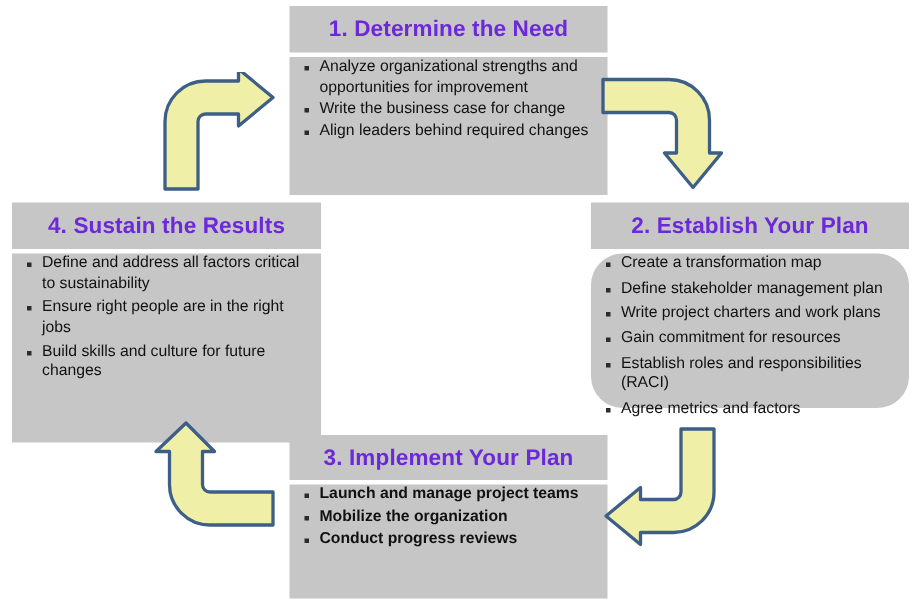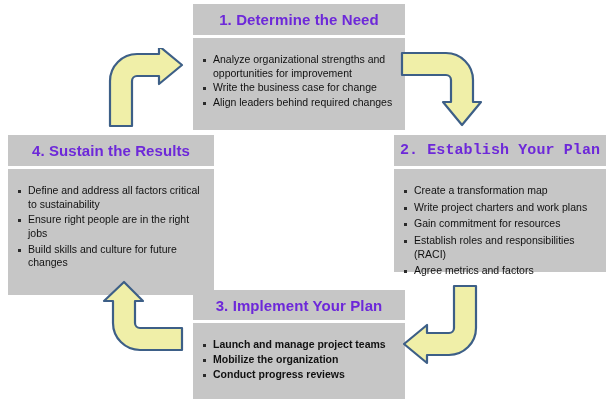--- a/index.html
+++ b/index.html
@@ -29,21 +29,21 @@
     text-align: center;
     display: flex;
     align-items: center;
     justify-content: center;
     letter-spacing: 0.1px;
     box-sizing: border-box;
   }
   .card-body {
     background: #c6c6c6;
     box-sizing: border-box;
-    padding: 15px 6px 4px 6px;
+    padding: 0 6px 4px 6px;
   }
   .bullets {
     list-style: none;
     margin: 0;
     padding: 0;
   }
   .bullets li {
     position: relative;
     padding-left: 14px;
     color: #111111;
@@ -59,22 +59,22 @@
     height: 3px;
     background: #2b2b2b;
   }
 
   
   #card-1 { left: 193px; top: 4px;   width: 212px; }
   #card-1 .card-header { height: 31px; font-size: 15px; }
   #card-1 .card-body   { margin-top: 3px; height: 92px; font-size: 10.5px; }
 
   #card-2 { left: 394px; top: 135px; width: 212px; }
-  #card-2 .card-header { height: 31px; font-size: 15px; font-family: Liberation Mono, monospace; }
-  #card-2 .card-body   { margin-top: 3px; height: 103px; font-size: 10.5px; }
+  #card-2 .card-header { height: 31px; font-size: 15px; }
+  #card-2 .card-body   { margin-top: 3px; height: 103px; font-size: 10.5px; border-radius: 21px; }
   #card-2 .bullets li  { margin-bottom: 3px; }
 
   #card-3 { left: 193px; top: 290px; width: 212px; }
   #card-3 .card-header { height: 30px; font-size: 15px; }
   #card-3 .card-body   { margin-top: 3px; height: 76px; font-size: 10.5px; }
   #card-3 .bullets li  { margin-bottom: 1.5px; font-weight: bold; }
 
   #card-4 { left: 8px;   top: 135px; width: 206px; }
   #card-4 .card-header { height: 31px; font-size: 15px; }
   #card-4 .card-body   { margin-top: 3px; height: 126px; font-size: 10.5px; }
@@ -102,20 +102,21 @@
         <li>Align leaders behind required changes</li>
       </ul>
     </div>
   </div>
 
   <div class="card" id="card-2">
     <div class="card-header">2. Establish Your Plan</div>
     <div class="card-body">
       <ul class="bullets">
         <li>Create a transformation map</li>
+        <li>Define stakeholder management plan</li>
         <li>Write project charters and work plans</li>
         <li>Gain commitment for resources</li>
         <li>Establish roles and responsibilities (RACI)</li>
         <li>Agree metrics and factors</li>
       </ul>
     </div>
   </div>
 
   <div class="card" id="card-3">
     <div class="card-header">3. Implement Your Plan</div>

